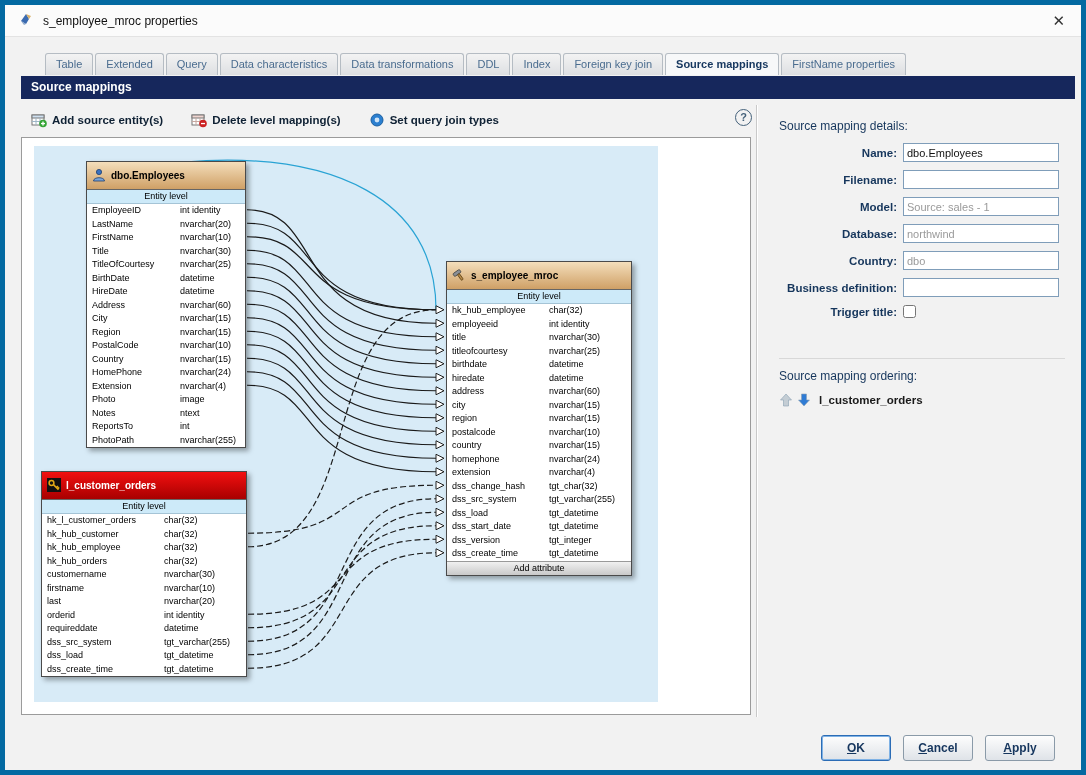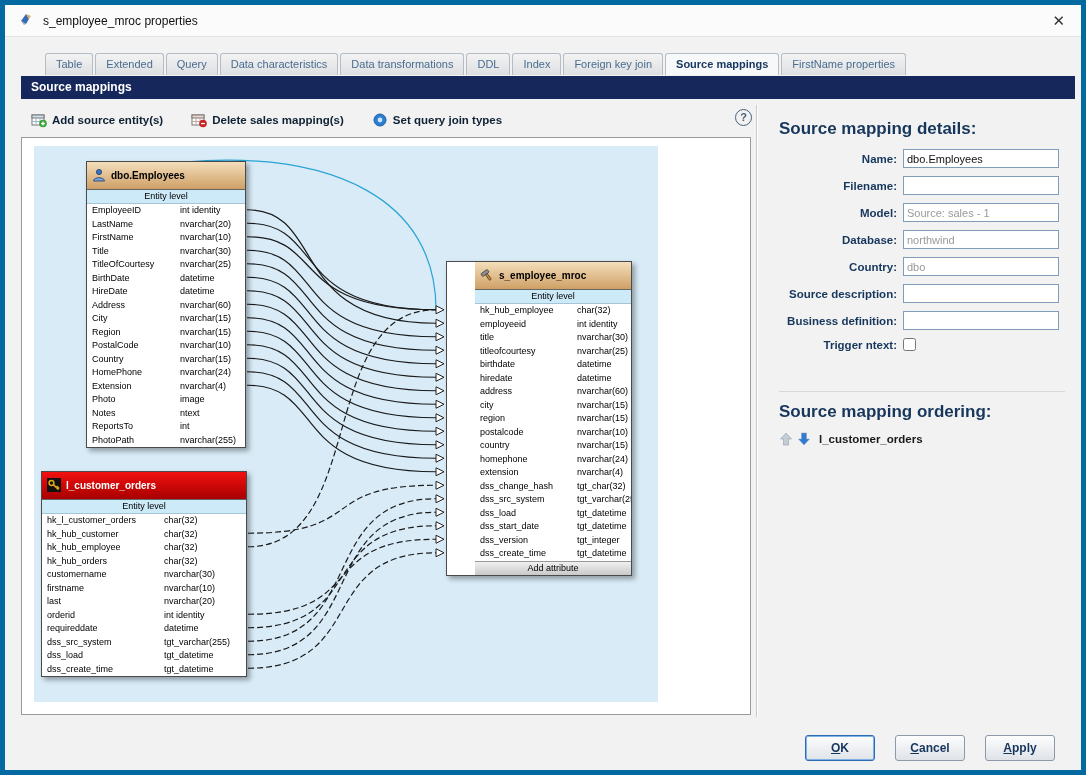--- a/index.html
+++ b/index.html
@@ -49,34 +49,34 @@
              border-bottom:1px solid #a5c4d6; }
   .ent-row { height:13.5px; display:flex; line-height:13.5px; padding-left:5px; white-space:nowrap; overflow:hidden; }
   .col-name { flex:0 0 auto; }
   .col-type { flex:0 0 auto; }
   .ent-footer { height:14px; background:linear-gradient(#f0f0f0,#c9c9c9); border-top:1px solid #999;
                 text-align:center; line-height:13px; font-size:9px; cursor:pointer; }
 
   
   .vsep { position:absolute; left:751px; top:100px; width:2px; height:612px; border-left:1px solid #c9c9c9; border-right:1px solid #ffffff; }
   .details { position:absolute; left:760px; top:100px; width:312px; height:616px; }
-  .details-title, .ordering-title { font-size:17px; font-weight:bold; color:#16365c; margin:14px 0 10px 14px; }
+  .details-title, .ordering-title { font-size:12px; font-weight:normal; color:#16365c; margin:14px 0 10px 14px; }
   .field-row { display:flex; align-items:center; margin-bottom:8px; }
   .field-label { width:132px; text-align:right; margin-right:6px; font-size:11.5px; font-weight:bold; color:#16365c; white-space:nowrap; }
   .field-input { width:156px; height:19px; border:1px solid #7f9db9; background:#fff; font-family:"Liberation Sans",sans-serif;
                  font-size:11px; padding:0 3px; color:#111; }
   .field-input.muted { color:#9a9a9a; }
   .field-check { width:13px; height:13px; }
   .ordering-title { margin-top:40px; border-top:1px solid #d8d8d8; padding-top:10px; width:286px; }
   .order-row { display:flex; align-items:center; gap:4px; margin:4px 0 4px 14px; }
   .order-arrow { width:14px; height:14px; cursor:pointer; }
   .order-label { font-size:11.5px; font-weight:bold; color:#1a1a1a; margin-left:4px; }
 
   
-  .buttons { position:absolute; right:26px; top:730px; display:flex; gap:20px; }
+  .buttons { position:absolute; right:26px; top:730px; display:flex; gap:12px; }
   .dlg-btn { width:70px; height:26px; font-family:"Liberation Sans",sans-serif; font-size:12px; font-weight:bold;
              color:#16365e; background:linear-gradient(#fdfdfd,#dfe3e8); border:1px solid #8a9aa8;
              border-radius:3px; cursor:pointer; }
   .dlg-btn.focused { border-color:#2b6cb5; box-shadow:inset 0 0 0 1px #7fb2e5; }
 </style>
 </head>
 <body>
 
 <div class="window">
 
@@ -126,21 +126,21 @@
       <div class="toolbtn">
         <span class="ticon"><svg width="16" height="16" viewBox="0 0 16 16">
             <rect x="1" y="3" width="12" height="10" fill="#fff" stroke="#777"></rect>
             <rect x="1" y="3" width="12" height="3" fill="#f0d5d0" stroke="#777"></rect>
             <line x1="5" y1="6" x2="5" y2="13" stroke="#c6a8a0"></line>
             <line x1="9" y1="6" x2="9" y2="13" stroke="#c6a8a0"></line>
             <line x1="1" y1="9.5" x2="13" y2="9.5" stroke="#c6a8a0"></line>
             <circle cx="12" cy="11.5" r="3.8" fill="#cc2222"></circle>
             <rect x="10" y="10.9" width="4" height="1.3" fill="#fff"></rect>
           </svg></span>
-        <span>Delete sales mapping(s)</span>
+        <span>Delete level mapping(s)</span>
       </div>
       <div class="toolbtn">
         <span class="ticon"><svg width="16" height="16" viewBox="0 0 16 16">
             <circle cx="8" cy="8" r="6" fill="#2b7fd0" stroke="#1b5fa0"></circle>
             <circle cx="8" cy="8" r="2.4" fill="#cfe4f7"></circle>
           </svg></span>
         <span>Set query join types</span>
       </div>
     </div>
   <span class="help-circle">?</span>
@@ -267,21 +267,21 @@
             <div class="ent-row">
               <span class="col-name" style="width:88px">ReportsTo</span>
               <span class="col-type">int</span>
             </div>
             <div class="ent-row">
               <span class="col-name" style="width:88px">PhotoPath</span>
               <span class="col-type">nvarchar(255)</span>
             </div>
           </div>
         </div>
-        <div class="entity" style="left: 412px; top: 115px; width: 186px; padding-left: 28px;">
+        <div class="entity" style="left: 412px; top: 115px; width: 186px;">
           <div class="ent-header tan">
             <span class="ent-icon"><svg width="14" height="14" viewBox="0 0 14 14">
                 <g transform="rotate(-35 7 7)">
                   <rect x="2.5" y="2.5" width="8" height="3.4" rx="1" fill="#8a8f96" stroke="#444" stroke-width="0.8"></rect>
                   <rect x="5.9" y="5.9" width="2.2" height="7" rx="0.8" fill="#b98c4a" stroke="#5c4014" stroke-width="0.8"></rect>
                 </g>
               </svg></span>
             <span class="ent-title">s_employee_mroc</span>
           </div>
           <div class="ent-sub">Entity level</div>
@@ -448,29 +448,25 @@
         </div>
         <div class="field-row">
           <label class="field-label">Database:</label>
           <input type="text" class="field-input muted" readonly="" value="northwind" style="">
         </div>
         <div class="field-row">
           <label class="field-label">Country:</label>
           <input type="text" class="field-input muted" readonly="" value="dbo" style="">
         </div>
         <div class="field-row">
-          <label class="field-label">Source description:</label>
-          <input type="text" class="field-input" style="">
-        </div>
-        <div class="field-row">
           <label class="field-label">Business definition:</label>
           <input type="text" class="field-input" style="">
         </div>
         <div class="field-row">
-          <label class="field-label">Trigger ntext:</label>
+          <label class="field-label">Trigger title:</label>
           <input type="checkbox" class="field-check" style="">
         </div>
       </div>
     <div class="ordering-title">Source mapping ordering:</div>
     <div>
         <div class="order-row">
           <span class="order-arrow"><svg width="14" height="14" viewBox="0 0 13 14">
               <path d="M6.5 1 L12 7 H9 V13 H4 V7 H1 Z" fill="#c4cdd4" stroke="#8aa0b2" stroke-width="0.6"></path>
             </svg></span>
           <span class="order-arrow"><svg width="14" height="14" viewBox="0 0 13 14">

